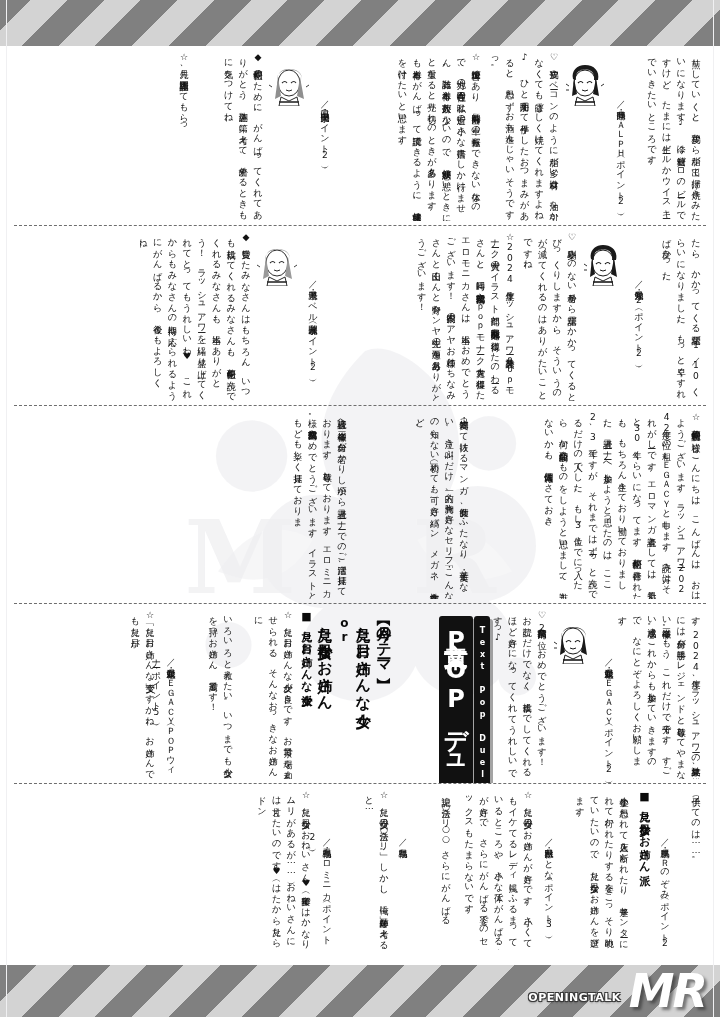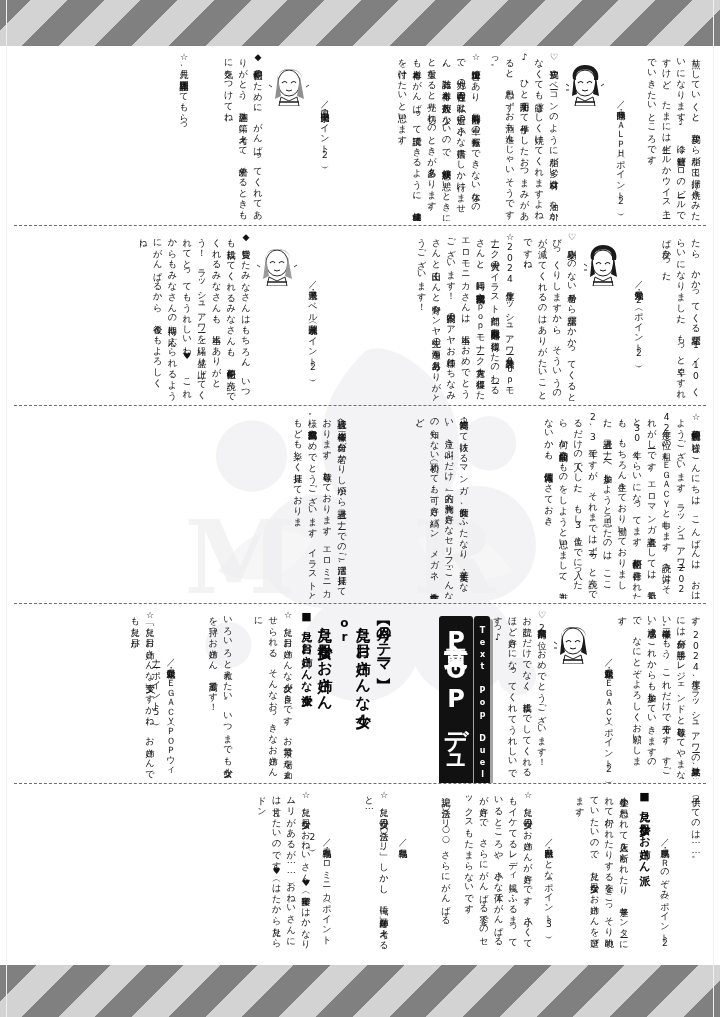--- a/index.html
+++ b/index.html
@@ -199,20 +199,24 @@
 </style>
 </head>
 <body>
 
 <div id="page">
 
   <div id="header-band" class="stripe-band"></div>
 
   <div id="footer-band" class="stripe-band"></div>
 
+  <div id="footer-brand">
+    <span id="opening-talk">OPENINGTALK</span>
+    <span id="mr-logo">MR</span>
+  </div>
 
   <div id="watermark">
     <svg viewBox="0 0 400 400" xmlns="http://www.w3.org/2000/svg">
       <g fill="#e9e9ec">
         <path d="M200 20 C150 70 150 120 175 160 C140 150 110 165 100 200
                  C95 235 120 262 160 265 C130 290 135 330 170 348
                  C200 362 235 350 248 320 C262 350 300 358 325 335
                  C348 312 345 275 318 258 C355 250 372 215 358 182
                  C345 152 310 140 280 155 C300 112 290 62 245 30
                  C230 20 214 14 200 20 Z"></path>

